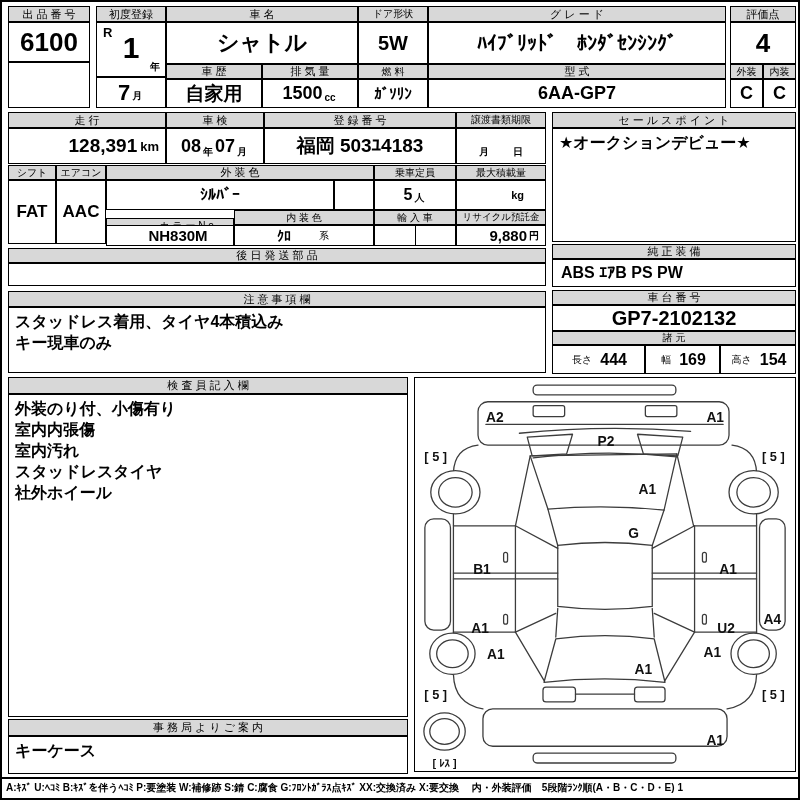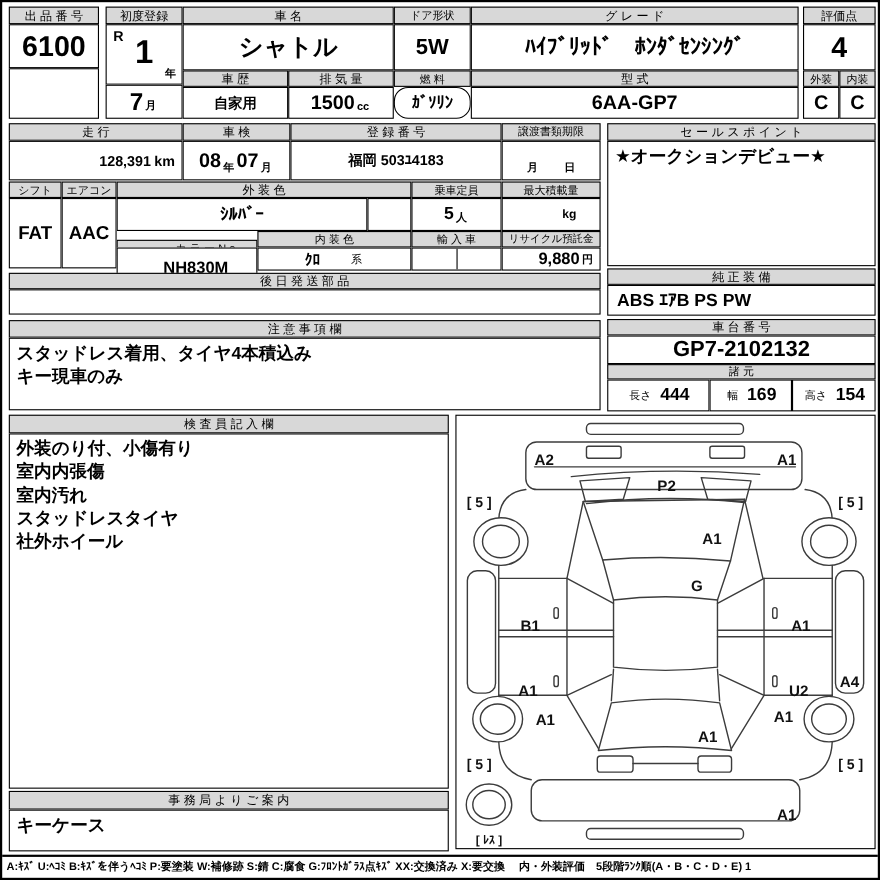--- a/index.html
+++ b/index.html
@@ -10,21 +10,21 @@
         display:flex;align-items:center;justify-content:center;overflow:hidden;white-space:nowrap;}
   .hdr{background:#d8d8d8;font-size:11px;font-weight:normal;}
   .hdr.s10{font-size:10px;}
   .val{font-weight:bold;}
   .left{justify-content:flex-start;}
   .right{justify-content:flex-end;}
   .sm{font-size:10px;font-weight:bold;margin:0 2px;align-self:flex-end;padding-bottom:4px;}
   .smc{font-size:10px;font-weight:bold;margin:0 2px;}
   .lines{flex-direction:column;align-items:flex-start;justify-content:flex-start;
          padding:3px 6px;font-weight:bold;font-size:16px;line-height:1.32;}
-  .f26{font-size:26px;} .f22{font-size:22px;} .f20{font-size:20px;} .f19{font-size:13px;}
+  .f26{font-size:26px;} .f22{font-size:22px;} .f20{font-size:20px;} .f19{font-size:19px;}
   .f18{font-size:18px;} .f17{font-size:17px;} .f16{font-size:16px;} .f15{font-size:15px;}
   .f14{font-size:14px;}
   #legend{position:absolute;left:4px;top:779px;width:792px;font-size:10px;font-weight:bold;
           white-space:nowrap;overflow:hidden;}
   #hline{position:absolute;left:0;top:775px;width:796px;height:2px;background:#000;}
   .reg-era{position:absolute;left:6px;top:2px;font-size:13px;font-weight:bold;}
   .reg-year{position:absolute;left:0;right:0;top:8px;text-align:center;font-size:30px;font-weight:bold;}
   .reg-ys{position:absolute;right:5px;bottom:2px;font-size:10px;font-weight:bold;}
   svg text{font-family:inherit;font-weight:bold;fill:#111;}
 </style>
@@ -55,21 +55,21 @@
   <div class="cell hdr" style="left:260px;top:62px;width:96px;height:15px;">排 気 量</div>
   <div class="cell val f19" style="left:164px;top:77px;width:96px;height:29px;">自家用</div>
   <div class="cell val" style="left:260px;top:77px;width:96px;height:29px;">
     <span class="f18">1500</span>
     <span class="sm">cc</span>
   </div>
 
   <div class="cell hdr s10" style="left:356px;top:4px;width:70px;height:16px;">ドア形状</div>
   <div class="cell val f20" style="left:356px;top:20px;width:70px;height:42px;">5W</div>
   <div class="cell hdr s10" style="left:356px;top:62px;width:70px;height:15px;">燃 料</div>
-  <div class="cell val f15" style="left:356px;top:77px;width:70px;height:29px;border-radius:13px;">ｶﾞｿﾘﾝ</div>
+  <div class="cell val f15" style="left:356px;top:77px;width:70px;height:29px;">ｶﾞｿﾘﾝ</div>
 
   <div class="cell hdr" style="left:426px;top:4px;width:298px;height:16px;">グ  レ  ー  ド</div>
   <div class="cell val f20" style="left:426px;top:20px;width:298px;height:42px;">ﾊｲﾌﾞﾘｯﾄﾞ　ﾎﾝﾀﾞｾﾝｼﾝｸﾞ</div>
   <div class="cell hdr" style="left:426px;top:62px;width:298px;height:15px;">型 式</div>
   <div class="cell val f18" style="left:426px;top:77px;width:298px;height:29px;">6AA-GP7</div>
 
   <div class="cell hdr" style="left:728px;top:4px;width:66px;height:16px;">評価点</div>
   <div class="cell val f26" style="left:728px;top:20px;width:66px;height:42px;">4</div>
   <div class="cell hdr s10" style="left:728px;top:62px;width:33px;height:15px;">外装</div>
   <div class="cell hdr s10" style="left:761px;top:62px;width:33px;height:15px;">内装</div>
@@ -108,21 +108,21 @@
   <div class="cell val f16" style="left:104px;top:178px;width:228px;height:30px;">ｼﾙﾊﾞｰ</div>
   <div class="cell" style="left:332px;top:178px;width:40px;height:30px;"></div>
   <div class="cell hdr s10" style="left:372px;top:163px;width:82px;height:15px;">乗車定員</div>
   <div class="cell val" style="left:372px;top:178px;width:82px;height:30px;">
     <span class="f16">5</span>
     <span class="sm">人</span>
   </div>
   <div class="cell hdr s10" style="left:454px;top:163px;width:90px;height:15px;">最大積載量</div>
   <div class="cell right" style="left:454px;top:178px;width:90px;height:30px;padding-right:21px;font-size:11px;font-weight:bold;">kg</div>
   <div class="cell hdr s10" style="left:104px;top:216px;width:128px;height:15px;padding-left:39px;">カ ラ ー N o .</div>
-  <div class="cell val f15" style="left:104px;top:223px;width:128px;height:37px;padding-left:16px;">NH830M</div>
+  <div class="cell val f15" style="left:104px;top:223px;width:128px;height:21px;padding-left:16px;">NH830M</div>
   <div class="cell hdr s10" style="left:232px;top:208px;width:140px;height:15px;">内 装 色</div>
   <div class="cell val" style="left:232px;top:223px;width:140px;height:21px;">
     <span class="f14">ｸﾛ</span>
     <span class="smc" style="margin-left:28px;font-weight:normal;">系</span>
   </div>
   <div class="cell hdr s10" style="left:372px;top:208px;width:82px;height:15px;">輸 入 車</div>
   <div class="cell" style="left:372px;top:223px;width:82px;height:21px;">
     <div style="width:1px;height:100%;background:#000;"></div>
   </div>
   <div class="cell hdr" style="left:454px;top:208px;width:90px;height:15px;font-size:9.5px;">リサイクル預託金</div>

